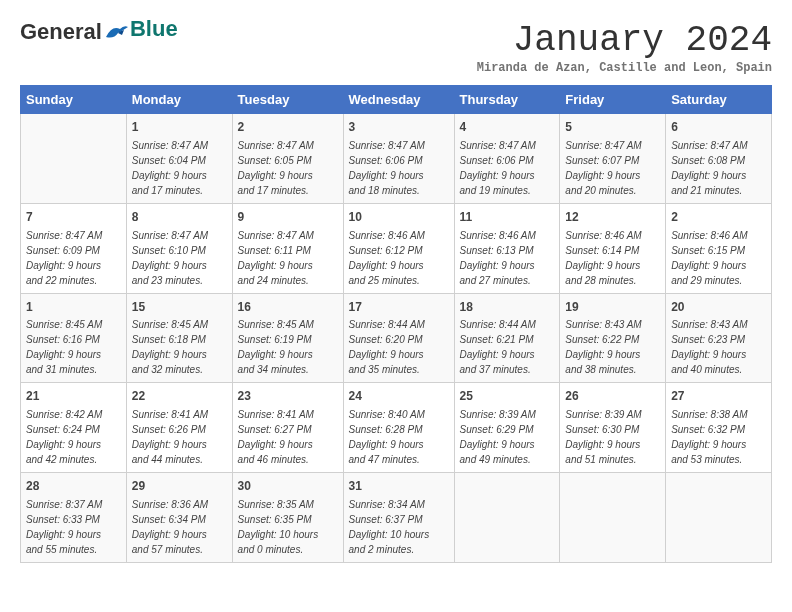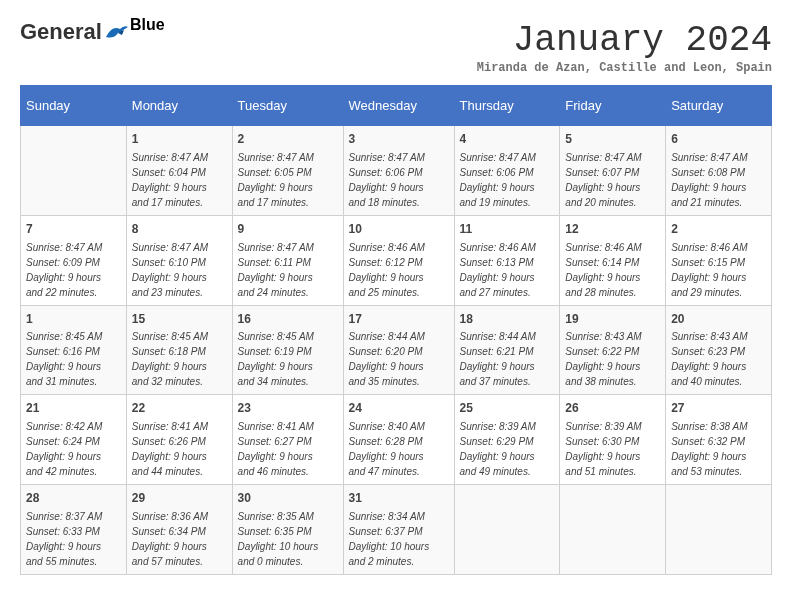--- a/index.html
+++ b/index.html
@@ -40,24 +40,24 @@
       font-weight: bold;
     }
     table {
       width: 100%;
       border-collapse: collapse;
       font-size: 11px;
     }
     thead tr th {
       background-color: #4472c4;
       color: #fff;
-      padding: 12px 5px;
+      padding: 6px 5px;
       text-align: left;
       font-size: 13px;
-      font-weight: normal;
+      font-weight: bold;
       border: 1px solid #4472c4;
     }
     tbody tr td {
       border: 1px solid #d0d0d0;
       vertical-align: top;
       padding: 5px;
       min-height: 80px;
       color: #444;
       line-height: 1.4;
     }
@@ -89,21 +89,21 @@
 <div class="header-section">
   <div class="logo">
     <div class="logo-row">
       <div style="font-size:22px; font-weight:bold; color:#333; line-height:1.1;">
         <span>General</span><svg width="26" height="20" viewBox="0 0 26 20" style="vertical-align:middle; margin-left:2px;">
             <path d="M2,14 Q8,2 16,6 Q20,2 24,4 Q18,8 14,10 Q10,16 2,14 Z" fill="#1a6bb5"></path>
             <path d="M14,10 Q16,8 20,7 L18,12 Z" fill="#0d4a8c"></path>
           </svg>
       </div>
     </div>
-    <div style="font-size:16px; font-weight:bold; color:#000000; margin-top:-4px; margin-left:0px;">Blue</div>
+    <div style="font-size:22px; font-weight:bold; color:#0f766e; margin-top:-4px; margin-left:0px;">Blue</div>
   </div>
   <div class="title-section">
     <div class="main-title">January 2024</div>
     <div class="subtitle">Miranda de Azan, Castille and Leon, Spain</div>
   </div>
 </div>
 
 <table>
   <thead>
     <tr>

